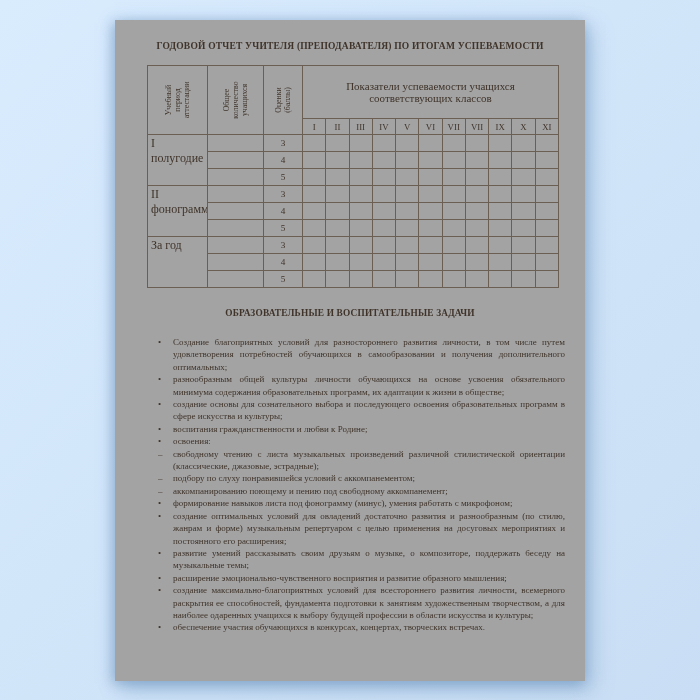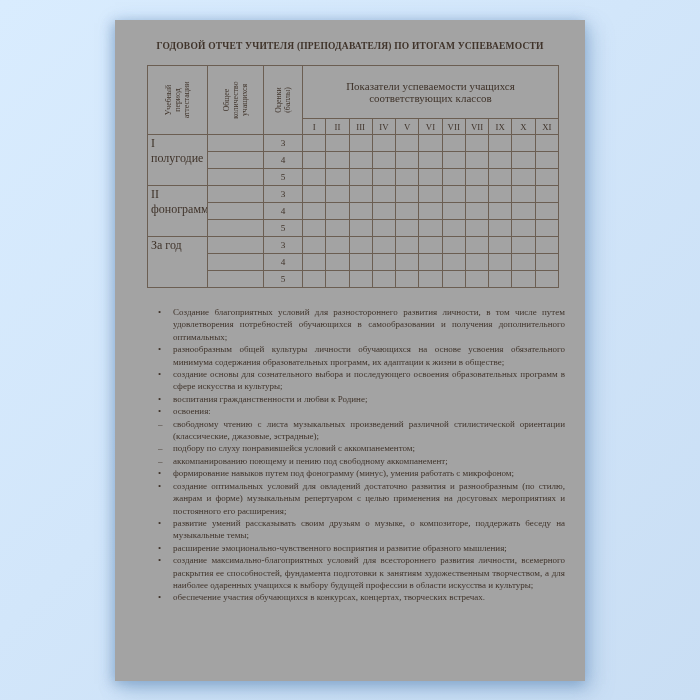--- a/index.html
+++ b/index.html
@@ -232,20 +232,21 @@
             <td class="class-score-cell"></td>
             <td class="class-score-cell"></td>
             <td class="class-score-cell"></td>
             <td class="class-score-cell"></td>
             <td class="class-score-cell"></td>
             <td class="class-score-cell"></td>
           </tr>
         </tbody>
     </table>
 
+    <div class="section-heading">ОБРАЗОВАТЕЛЬНЫЕ И ВОСПИТАТЕЛЬНЫЕ ЗАДАЧИ</div>
 
     <div class="tasks" id="tasks-list">
         <div class="task-item">
           <span class="marker">•</span>
           <span class="text">Создание благоприятных условий для разностороннего развития личности, в том числе путем удовлетворения потребностей обучающихся в самообразовании и получения дополнительно­го оптимальных;</span>
         </div>
         <div class="task-item">
           <span class="marker">•</span>
           <span class="text">разнообразным общей культуры личности обучающихся на основе усвоения обязательного минимума содержания образовательных программ, их адаптации к жизни в обществе;</span>
         </div>
@@ -268,21 +269,21 @@
         <div class="task-item">
           <span class="marker">–</span>
           <span class="text">подбору по слуху понравившейся условий с аккомпанементом;</span>
         </div>
         <div class="task-item">
           <span class="marker">–</span>
           <span class="text">аккомпанированию поющему и пению под свободному аккомпанемент;</span>
         </div>
         <div class="task-item">
           <span class="marker">•</span>
-          <span class="text">формирование навыков путем под фонограмму (минус), умения работать с микрофоном;</span>
+          <span class="text">формирование навыков листа под фонограмму (минус), умения работать с микрофоном;</span>
         </div>
         <div class="task-item">
           <span class="marker">•</span>
           <span class="text">создание оптимальных условий для овладений достаточно развития и разнообразным (по стилю, жанрам и форме) музыкальным репертуаром с целью применения на досуговых меро­приятиях и постоянного его расширения;</span>
         </div>
         <div class="task-item">
           <span class="marker">•</span>
           <span class="text">развитие умений рассказывать своим друзьям о музыке, о композиторе, поддержать беседу на музыкальные темы;</span>
         </div>
         <div class="task-item">

